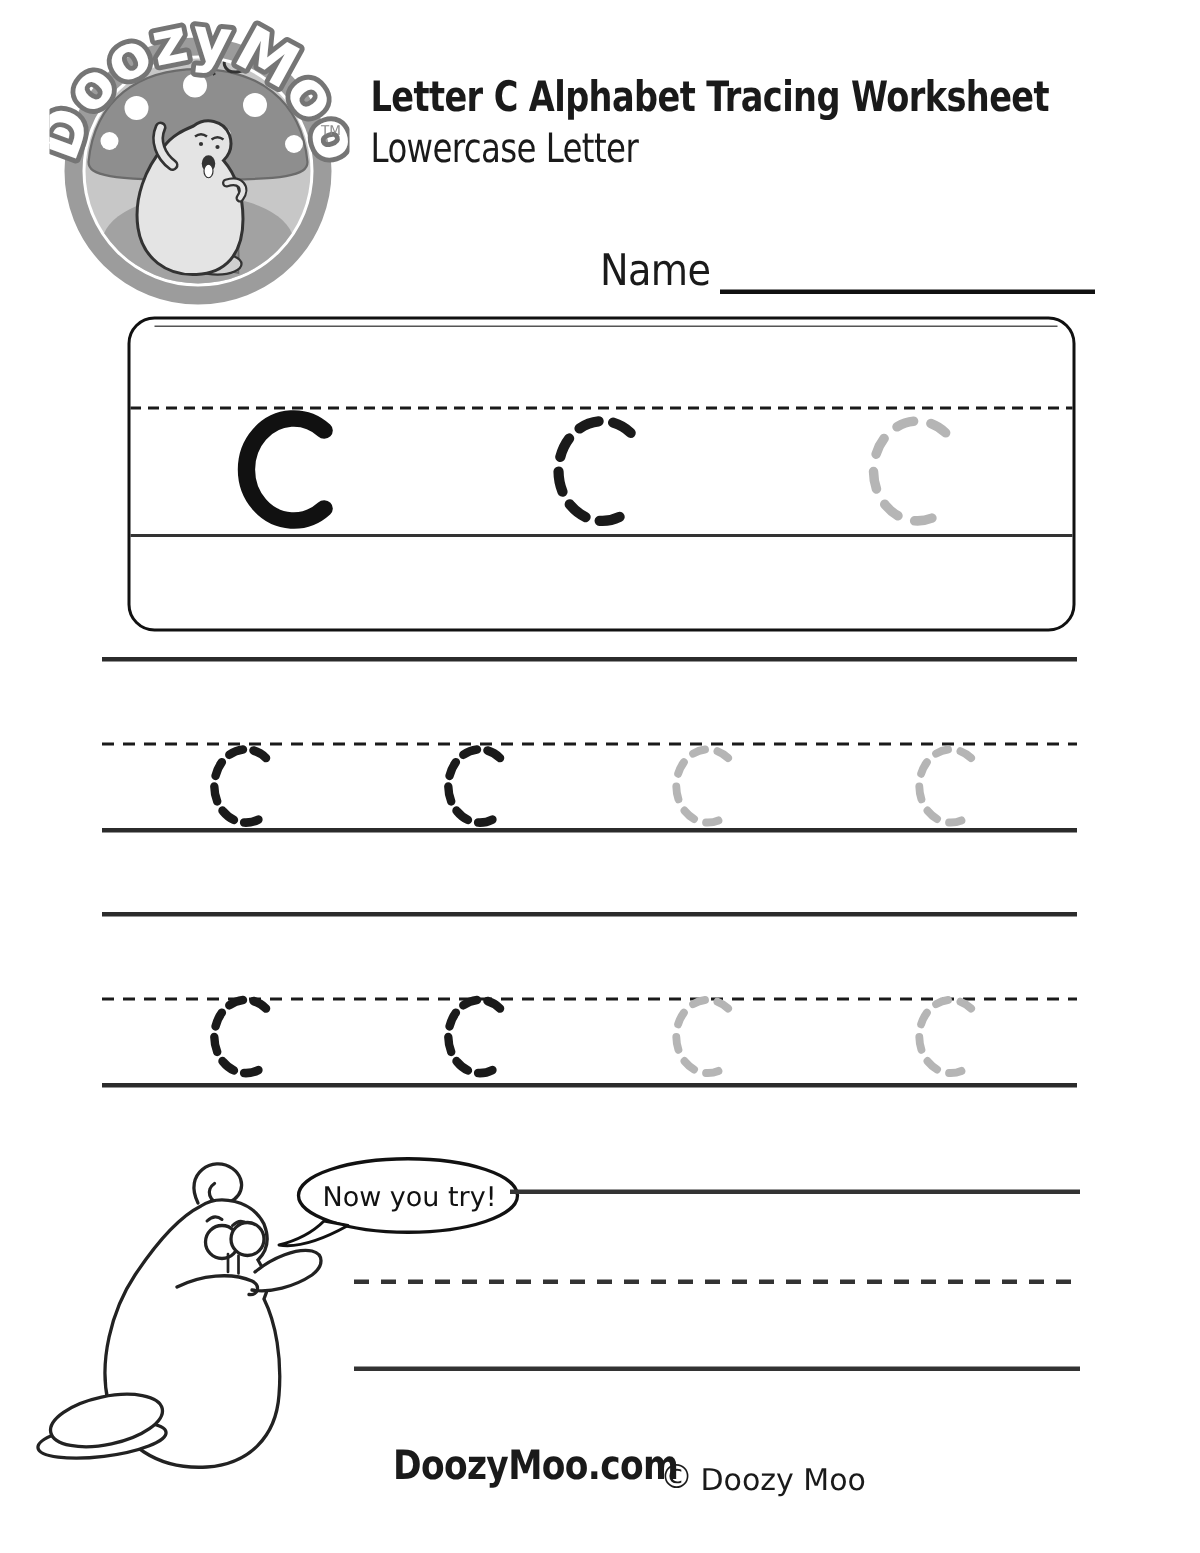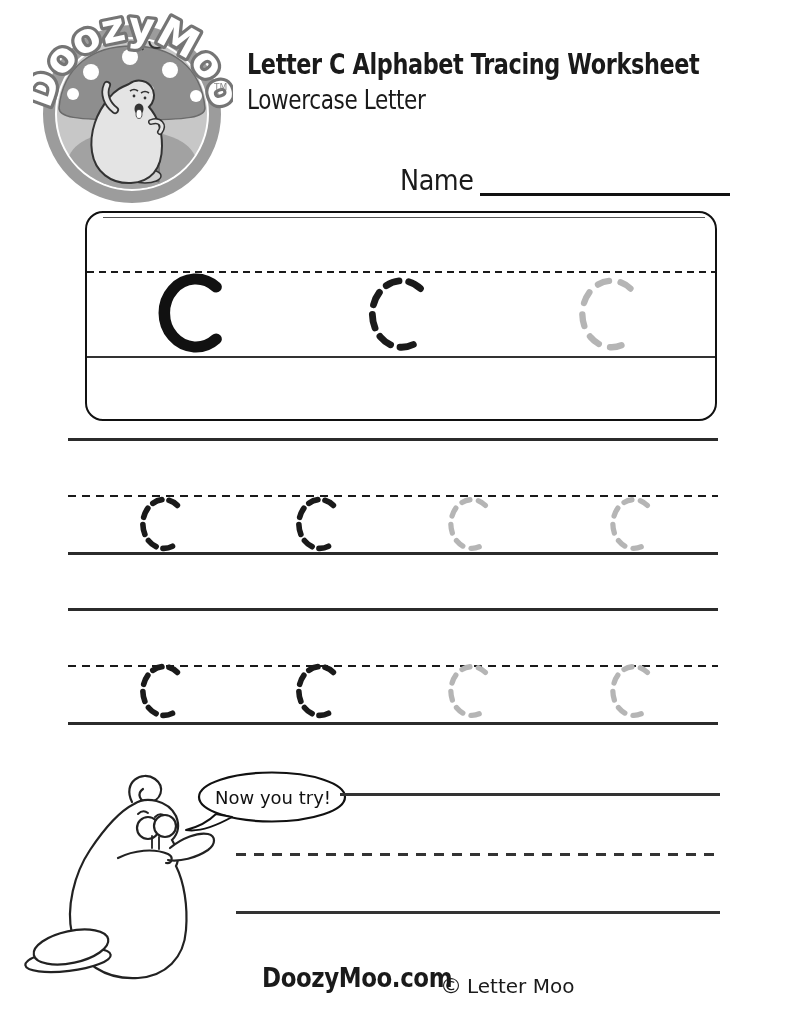--- a/index.html
+++ b/index.html
@@ -200,16 +200,16 @@
     <text x="93" y="34" text-anchor="middle" font-size="18" fill="#111">Now you try!</text>
   </svg>
 
   <div class="free-top"></div>
   <div class="free-mid"></div>
   <div class="free-base"></div>
 
   <div class="site comic">DoozyMoo.com</div>
   <div class="copy">
     <span class="c-sym">©</span>
-    <span>Letter Moo</span>
+    <span>Doozy Moo</span>
   </div>
 
 </div>
 
 </body></html>

